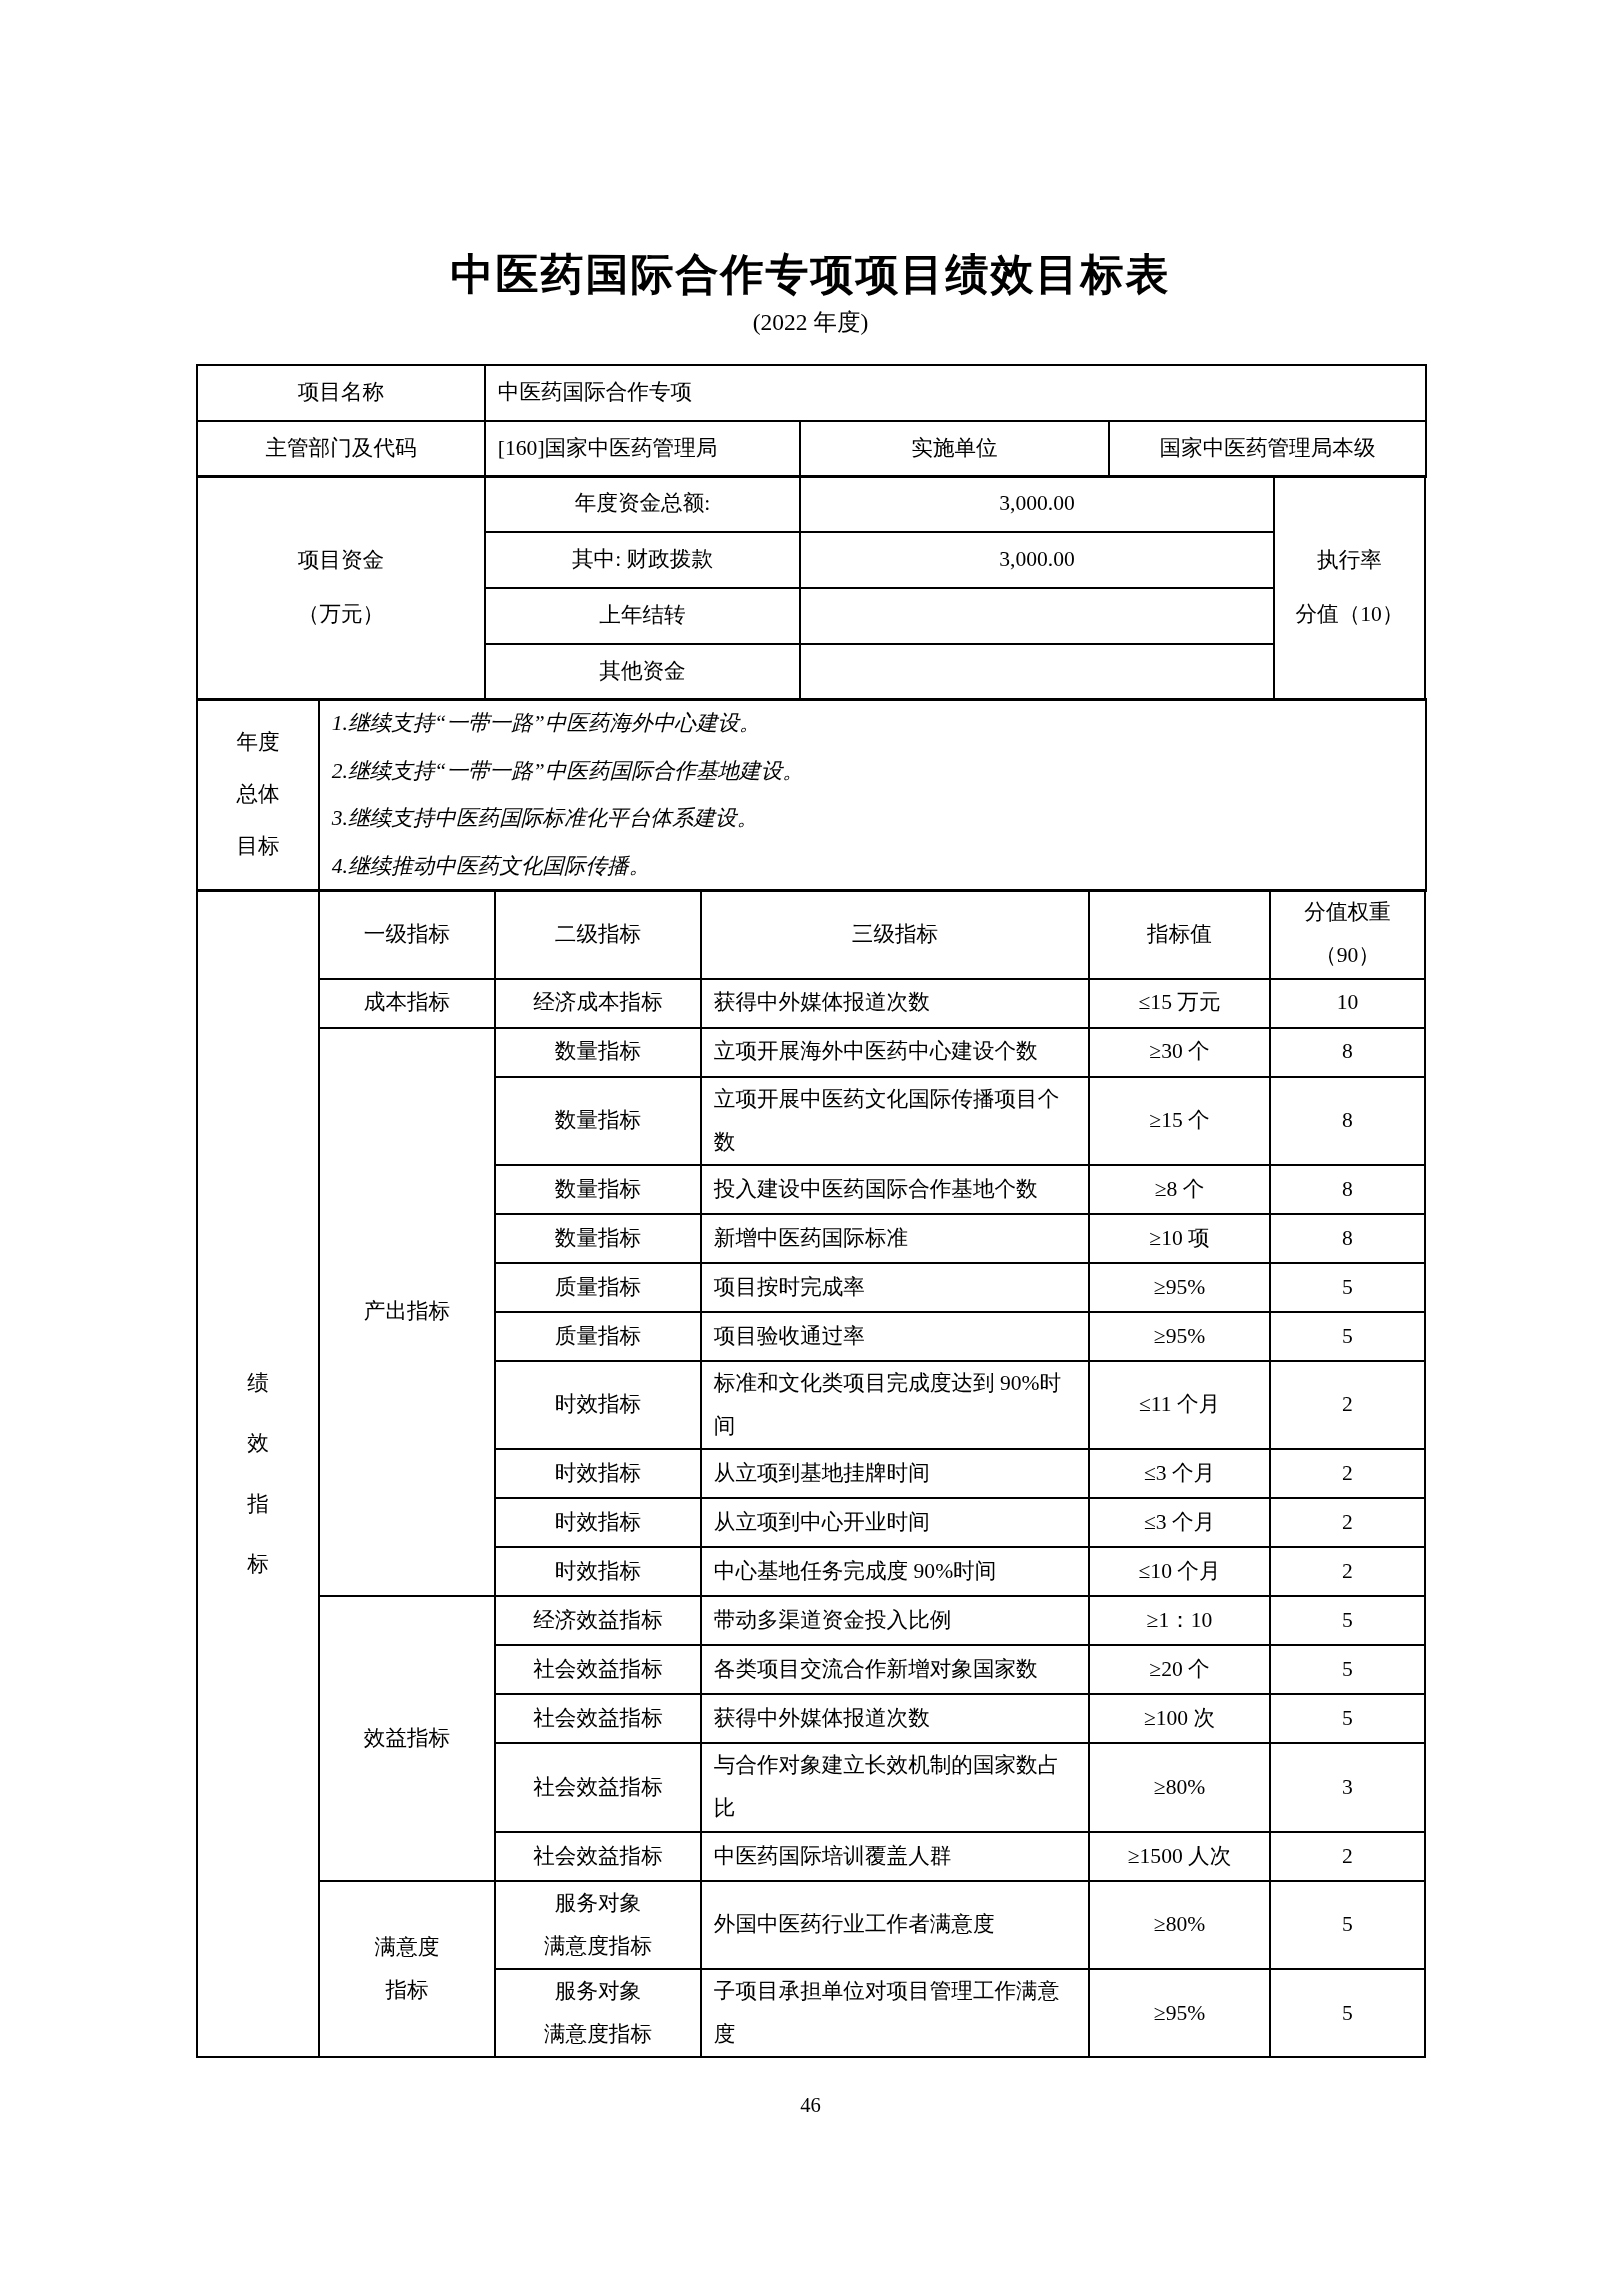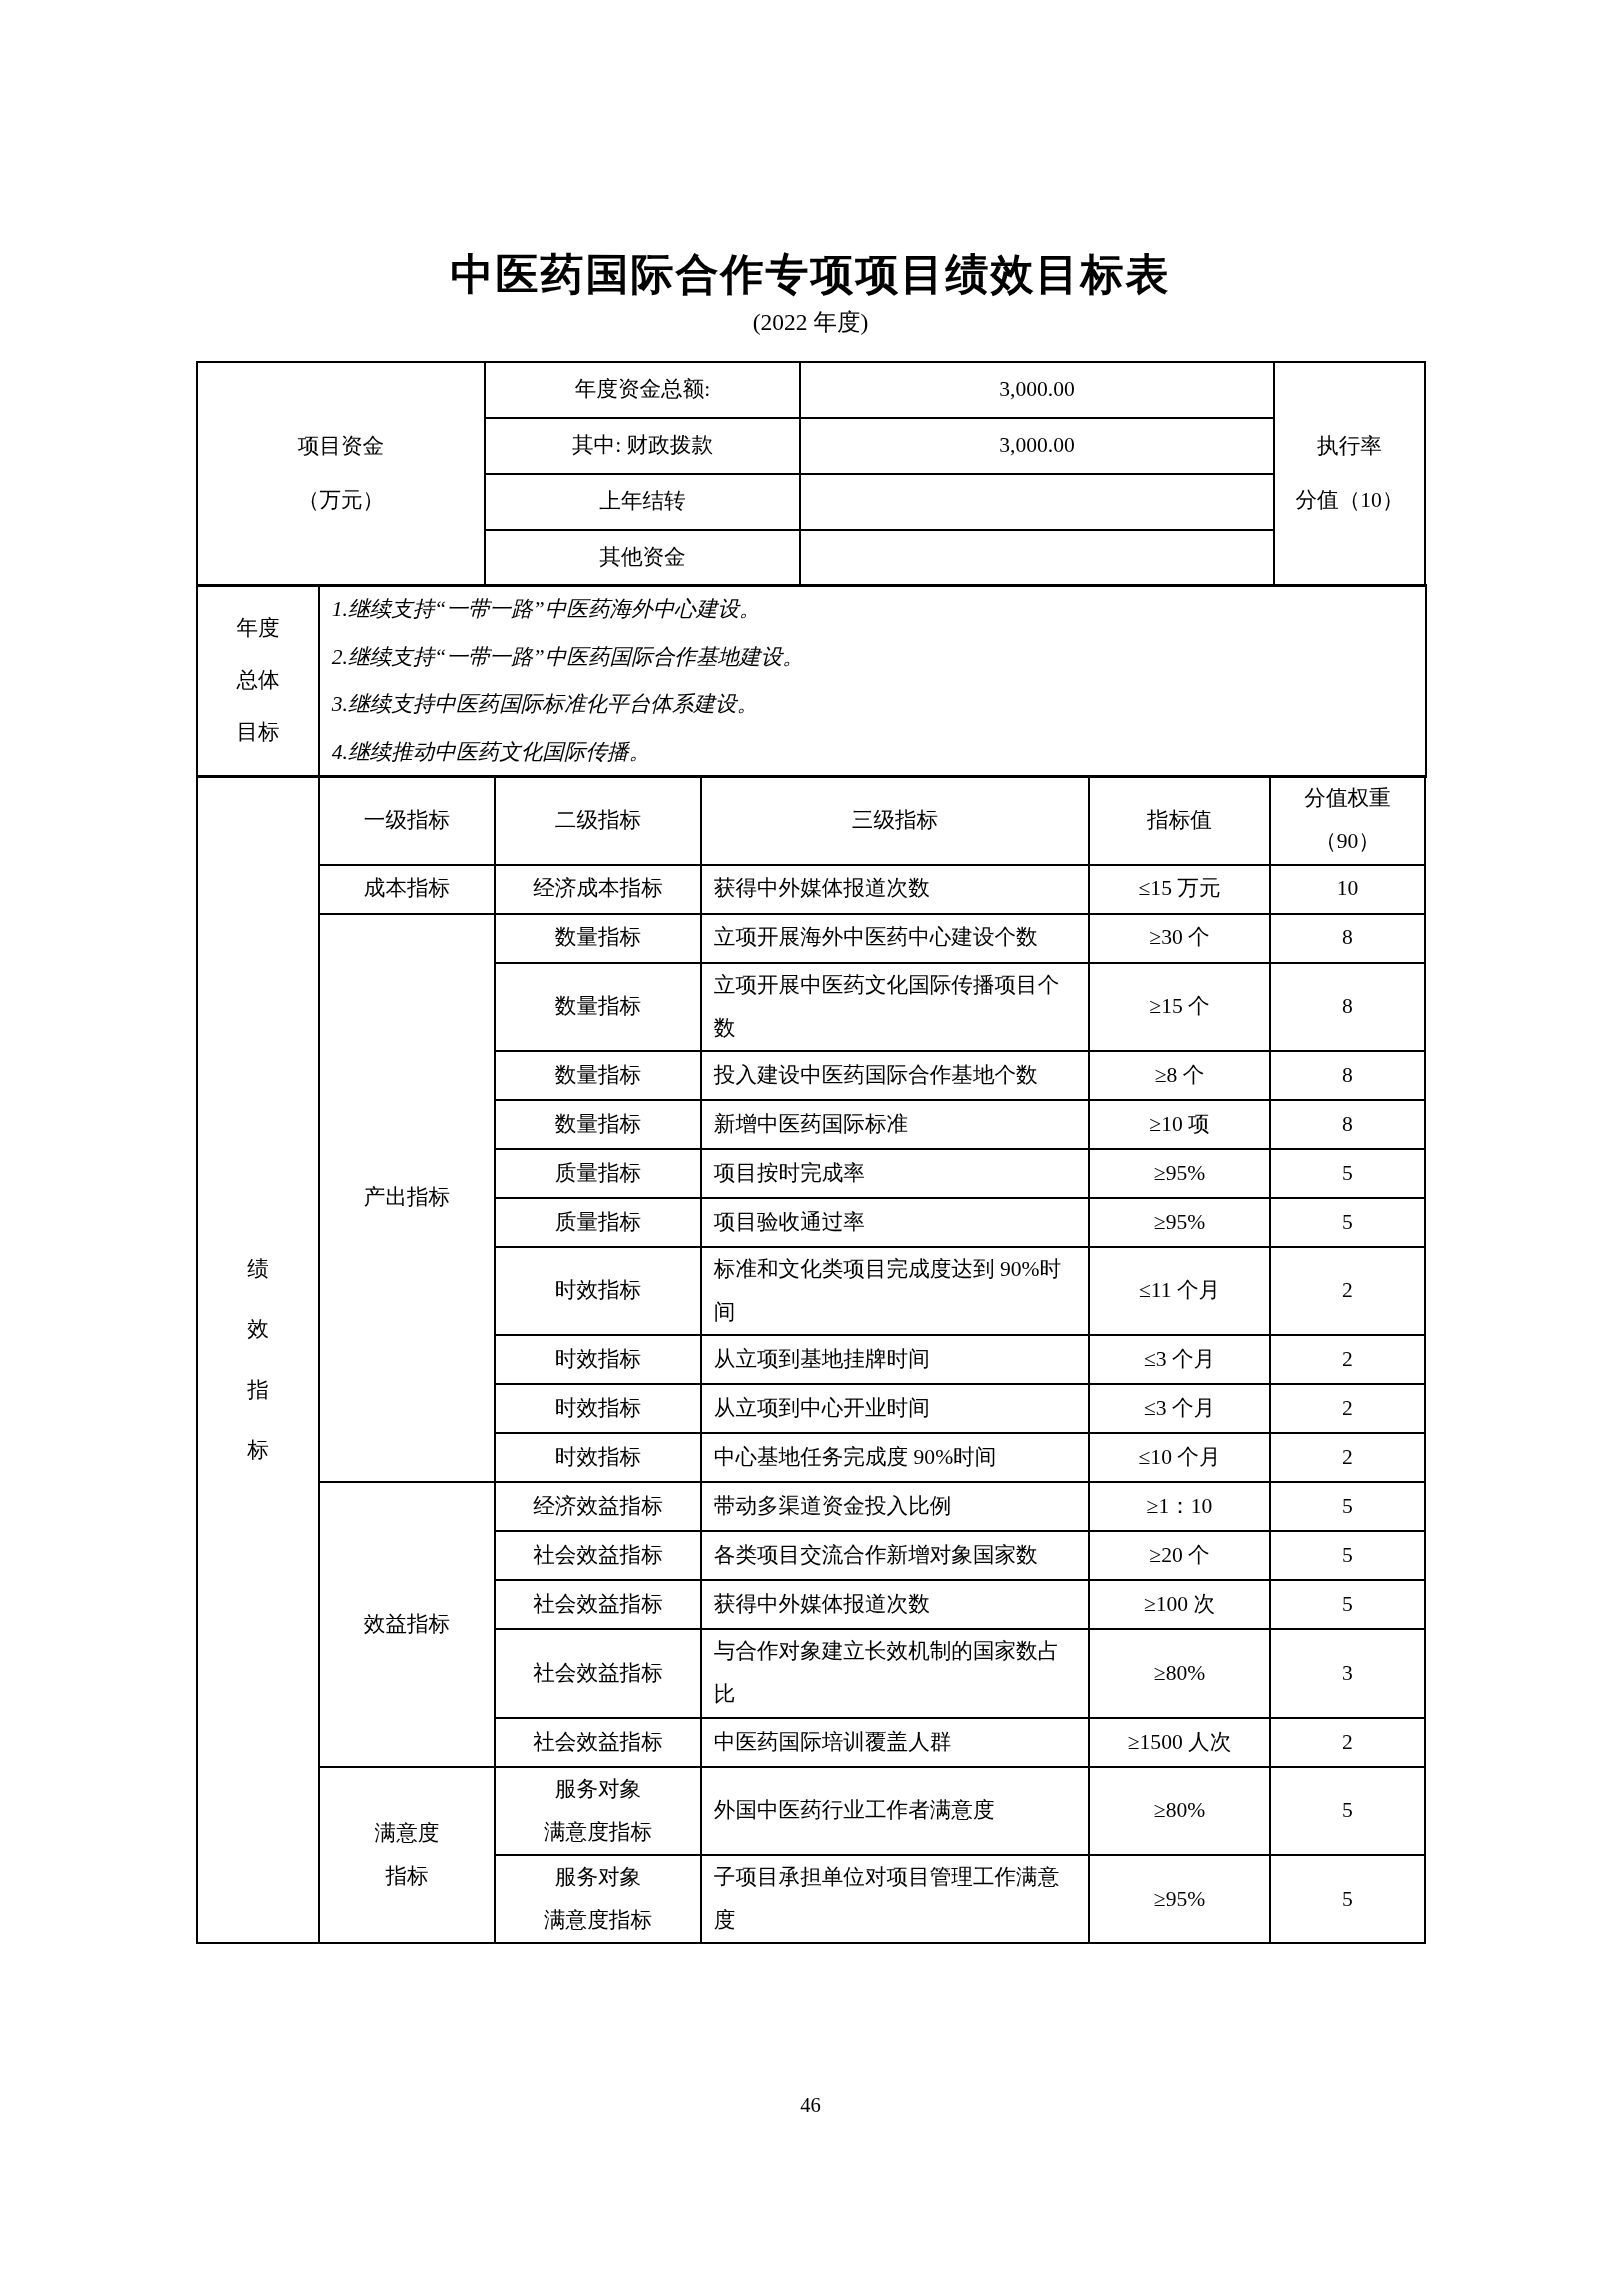--- a/index.html
+++ b/index.html
@@ -41,20 +41,40 @@
   }
 </style>
 </head>
 <body>
 
 <div class="page">
 
   <h1 class="doc-title">中医药国际合作专项项目绩效目标表</h1>
   <div class="doc-subtitle">(2022 年度)</div>
 
+  <table class="tblA">
+    <colgroup>
+        <col style="width:288px">
+        <col style="width:315px">
+        <col style="width:309px">
+        <col style="width:317px">
+      </colgroup>
+    <tbody>
+        <tr>
+      <td>项目名称</td>
+      <td colspan="3" class="left">中医药国际合作专项</td>
+    </tr>
+    <tr>
+      <td>主管部门及代码</td>
+      <td class="left">[160]国家中医药管理局</td>
+      <td>实施单位</td>
+      <td>国家中医药管理局本级</td>
+    </tr>
+  </tbody>
+    </table>
 
   <table class="tblB joined">
     <colgroup>
         <col style="width:288px">
         <col style="width:315px">
         <col style="width:474px">
         <col style="width:151px">
       </colgroup>
     <tbody>
         <tr>

